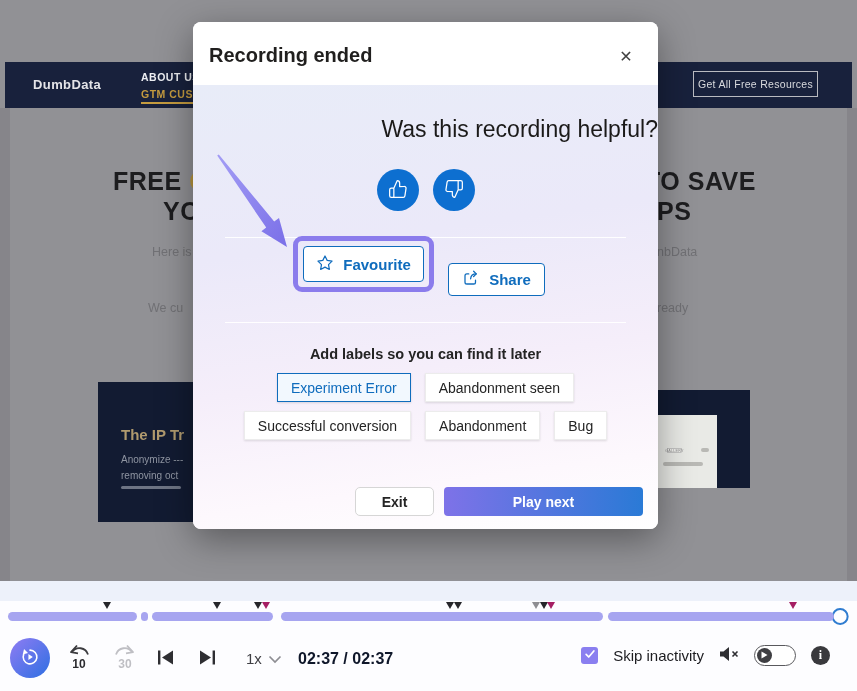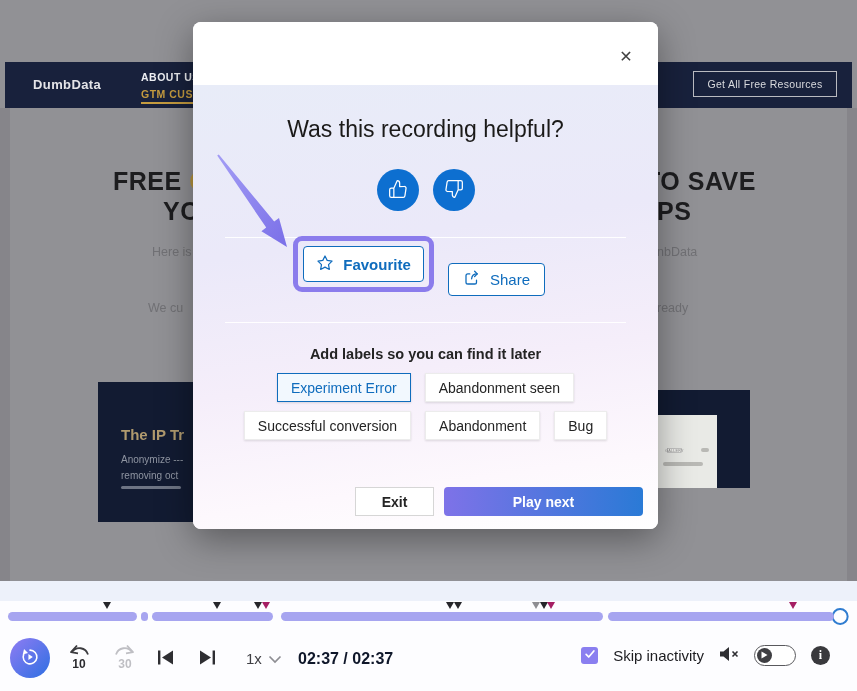--- a/index.html
+++ b/index.html
@@ -9,21 +9,21 @@
     font-family:"Liberation Sans", sans-serif; background:#909094;
   }
   
   .page { position:absolute; left:0; top:0; right:0; height:581px; background:#919195; overflow:hidden; }
   .page-gutter { position:absolute; top:108px; bottom:0; width:10px; background:#86858a; }
   .gutter-l { left:0; } .gutter-r { right:0; }
   .site-header { position:absolute; left:5px; right:5px; top:62px; height:46px; background:#18213c; }
   .brand { position:absolute; left:28px; top:15px; font-size:13px; font-weight:bold; color:#e4e4e8; letter-spacing:.4px; }
   .nav-about { position:absolute; left:136px; top:9px; font-size:10.5px; font-weight:bold; color:#eceef2; letter-spacing:.5px; }
   .nav-gtm { position:absolute; left:136px; top:26px; font-size:10.5px; font-weight:bold; color:#c49b3f; letter-spacing:.5px; border-bottom:2px solid #c49b3f; padding-bottom:2px; white-space:nowrap; }
-  .header-cta { position:absolute; left:688px; top:9px; width:144px; height:26px; border:1px solid #b9bac0; color:#d9dade; font-size:10.5px; display:flex; align-items:center; justify-content:center; letter-spacing:.3px; }
+  .header-cta { position:absolute; left:688px; top:9px; width:125px; height:26px; border:1px solid #b9bac0; color:#d9dade; font-size:10.5px; display:flex; align-items:center; justify-content:center; letter-spacing:.3px; }
   .hero-l1 { position:absolute; left:113px; top:167px; font-size:25px; font-weight:bold; color:#1d1d1f; white-space:nowrap; letter-spacing:.5px; }
   .hero-l1 .gold { color:#b8963e; }
   .hero-l2 { position:absolute; left:163px; top:197px; font-size:25px; font-weight:bold; color:#1d1d1f; white-space:nowrap; letter-spacing:.5px; }
   .hero-r1 { position:absolute; left:645px; top:167px; font-size:25px; font-weight:bold; color:#1d1d1f; white-space:nowrap; letter-spacing:.5px; }
   .hero-r2 { position:absolute; left:657px; top:197px; font-size:25px; font-weight:bold; color:#1d1d1f; white-space:nowrap; letter-spacing:.5px; }
   .sub-txt { position:absolute; font-size:12.5px; color:#717175; white-space:nowrap; }
   .card-left { position:absolute; left:98px; top:382px; width:120px; height:140px; background:#121b32; }
   .card-title { position:absolute; left:23px; top:44px; font-size:15px; font-weight:bold; color:#b09a6e; white-space:nowrap; }
   .card-line { position:absolute; left:23px; font-size:10px; color:#8f95a2; white-space:nowrap; }
   .card-right { position:absolute; left:640px; top:390px; width:110px; height:98px; background:#121b32; }
@@ -49,34 +49,34 @@
   .toggle { position:relative; width:42px; height:21px; border:1.5px solid #59595d; border-radius:11px; background:#fff; cursor:pointer; }
   .toggle-knob { position:absolute; left:1.5px; top:1.5px; width:15px; height:15px; border-radius:50%; background:#3e3e42; display:flex; align-items:center; justify-content:center; }
   .info-btn { width:19px; height:19px; border-radius:50%; background:#39393d; color:#fff; font-size:12px; font-weight:bold; display:flex; align-items:center; justify-content:center; border:none; cursor:pointer; font-family:"Liberation Serif",serif; }
   
   .modal { position:absolute; left:193px; top:22px; width:465px; height:507px; border-radius:8px; box-shadow:0 10px 36px rgba(0,0,0,.38); background:#fff; }
   .modal-header { position:absolute; left:0; right:0; top:0; height:63px; background:#fff; border-radius:8px 8px 0 0; }
   .modal-title { position:absolute; left:16px; top:22px; font-size:20px; font-weight:bold; color:#201f1e; }
   .modal-close { position:absolute; right:18px; top:20px; width:28px; height:28px; background:none; border:none; font-size:16px; color:#424242; cursor:pointer; }
   .modal-body { position:absolute; left:0; right:0; top:63px; bottom:0; border-radius:0 0 8px 8px;
     background:linear-gradient(172deg,#e8ecf8 0%,#ebe9f9 35%,#f5eefa 62%,#fdf8fd 85%,#ffffff 100%); }
-  .question { position:absolute; left:0; right:0; top:31px; text-align:center; font-size:23px; color:#1b1a19; }
+  .question { position:absolute; left:0; right:0; top:31px; text-align:right; font-size:23px; color:#1b1a19; }
   .thumbs-row { position:absolute; left:0; right:0; top:84px; display:flex; justify-content:center; gap:14px; }
   .thumb-btn { width:42px; height:42px; border-radius:50%; background:#0d6fd0; border:none; display:flex; align-items:center; justify-content:center; cursor:pointer; }
   .mdl-divider { position:absolute; left:32px; right:32px; height:1px; background:rgba(255,255,255,.95); }
   .purple-frame { position:absolute; left:100px; top:151px; border:5px solid #8b7cec; border-radius:9px; padding:5px; }
   .fav-btn { width:121px; height:36px; background:#fff; border:1px solid #0f6cbd; border-radius:4px; color:#0f6cbd; font-size:15px; font-weight:bold; display:flex; align-items:center; justify-content:center; gap:9px; cursor:pointer; font-family:"Liberation Sans",sans-serif; }
-  .share-btn { position:absolute; left:255px; top:178px; width:97px; height:33px; background:#fff; border:1px solid #0f6cbd; border-radius:4px; color:#0f6cbd; font-size:15px; font-weight:normal; display:flex; align-items:center; justify-content:center; gap:9px; cursor:pointer; font-family:"Liberation Sans",sans-serif; }
+  .share-btn { position:absolute; left:255px; top:178px; width:97px; height:33px; background:#fff; border:1px solid #0f6cbd; border-radius:4px; color:#0f6cbd; font-size:15px; font-weight:bold; display:flex; align-items:center; justify-content:center; gap:9px; cursor:pointer; font-family:"Liberation Sans",sans-serif; }
   .labels-heading { position:absolute; left:0; right:0; top:261px; text-align:center; font-size:14.5px; font-weight:bold; color:#242424; }
   .chips-row { position:absolute; left:0; right:0; display:flex; justify-content:center; gap:14px; }
   .row1 { top:288px; } .row2 { top:326px; }
   .chip { height:29px; padding:0 13px; background:#fff; border:1px solid #ececec; border-radius:0; font-size:14px; color:#242424; box-shadow:0 1px 2px rgba(0,0,0,.12); cursor:pointer; font-family:"Liberation Sans",sans-serif; display:flex; align-items:center; }
   .chip.selected { border:1px solid #0f6cbd; color:#0f6cbd; background:#f2f8fe; }
   .footer-row { position:absolute; right:15px; bottom:13px; display:flex; gap:10px; }
-  .exit-btn { width:79px; height:29px; background:#fff; border:1px solid #d6d6d6; border-radius:0; font-size:14px; font-weight:bold; color:#242424; cursor:pointer; font-family:"Liberation Sans",sans-serif; }
+  .exit-btn { width:79px; height:29px; background:#fff; border:1px solid #d6d6d6; border-radius:5px; font-size:14px; font-weight:bold; color:#242424; cursor:pointer; font-family:"Liberation Sans",sans-serif; }
   .playnext-btn { width:199px; height:29px; background:linear-gradient(90deg,#7e72e8,#2a7ad6); border:none; border-radius:4px; font-size:14px; font-weight:bold; color:#fff; cursor:pointer; font-family:"Liberation Sans",sans-serif; }
   .arrow-overlay { position:absolute; left:0; top:0; width:857px; height:691px; pointer-events:none; }
 </style>
 </head>
 <body>
 
 <div class="stage">
 
   <div class="page">
     <div class="page-gutter gutter-l"></div>
@@ -213,20 +213,21 @@
               <path d="M0.5 0.5 L6.5 4 L0.5 7.5 Z" fill="#fff"></path>
             </svg>
         </div>
       </div>
       <button class="info-btn">i</button>
     </div>
   </div>
 
   <div class="modal">
     <div class="modal-header">
+      <div class="modal-title">Recording ended</div>
       <button class="modal-close"><span>✕</span></button>
     </div>
     <div class="modal-body">
       <div class="question">Was this recording helpful?</div>
 
       <div class="thumbs-row">
         <button class="thumb-btn">
           <span>
             <svg width="20" height="20" viewBox="0 0 24 24" fill="none" stroke="#fff" stroke-width="1.5" stroke-linejoin="round" stroke-linecap="round">
               <path d="M14 9V5a3 3 0 0 0-3-3l-4 9v11h11.28a2 2 0 0 0 2-1.7l1.38-9a2 2 0 0 0-2-2.3zM7 22H4a2 2 0 0 1-2-2v-7a2 2 0 0 1 2-2h3"></path>

